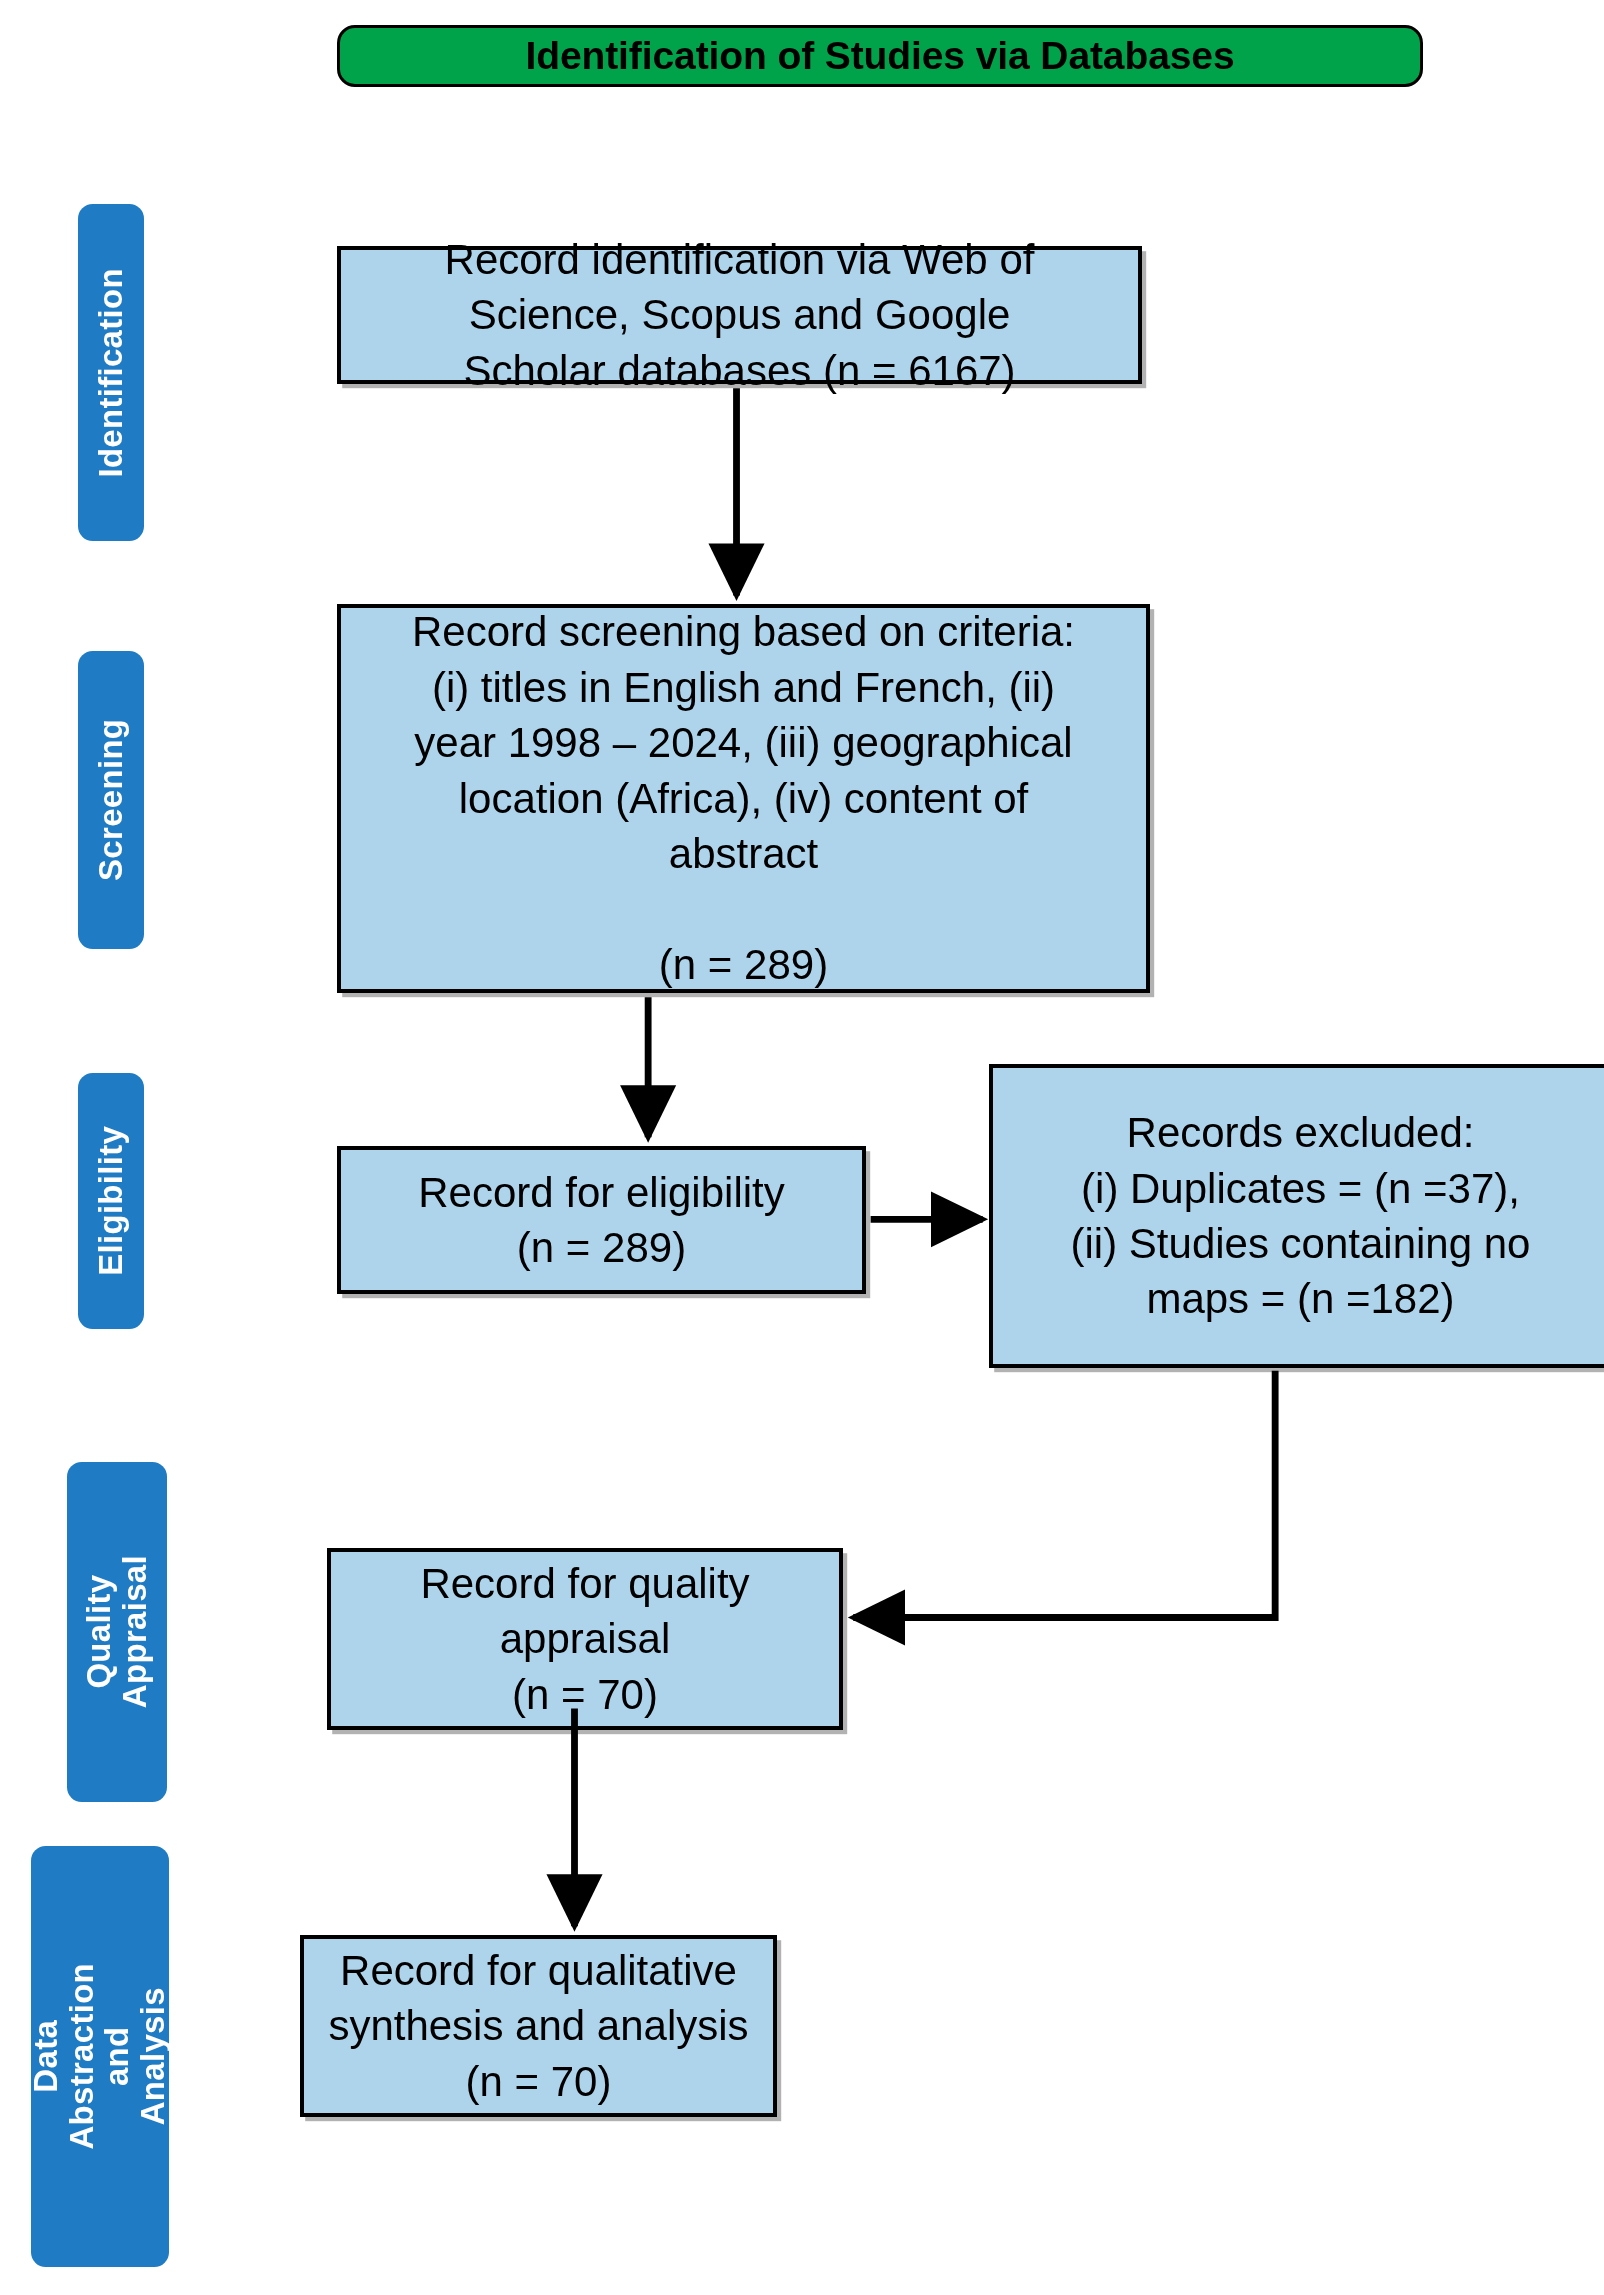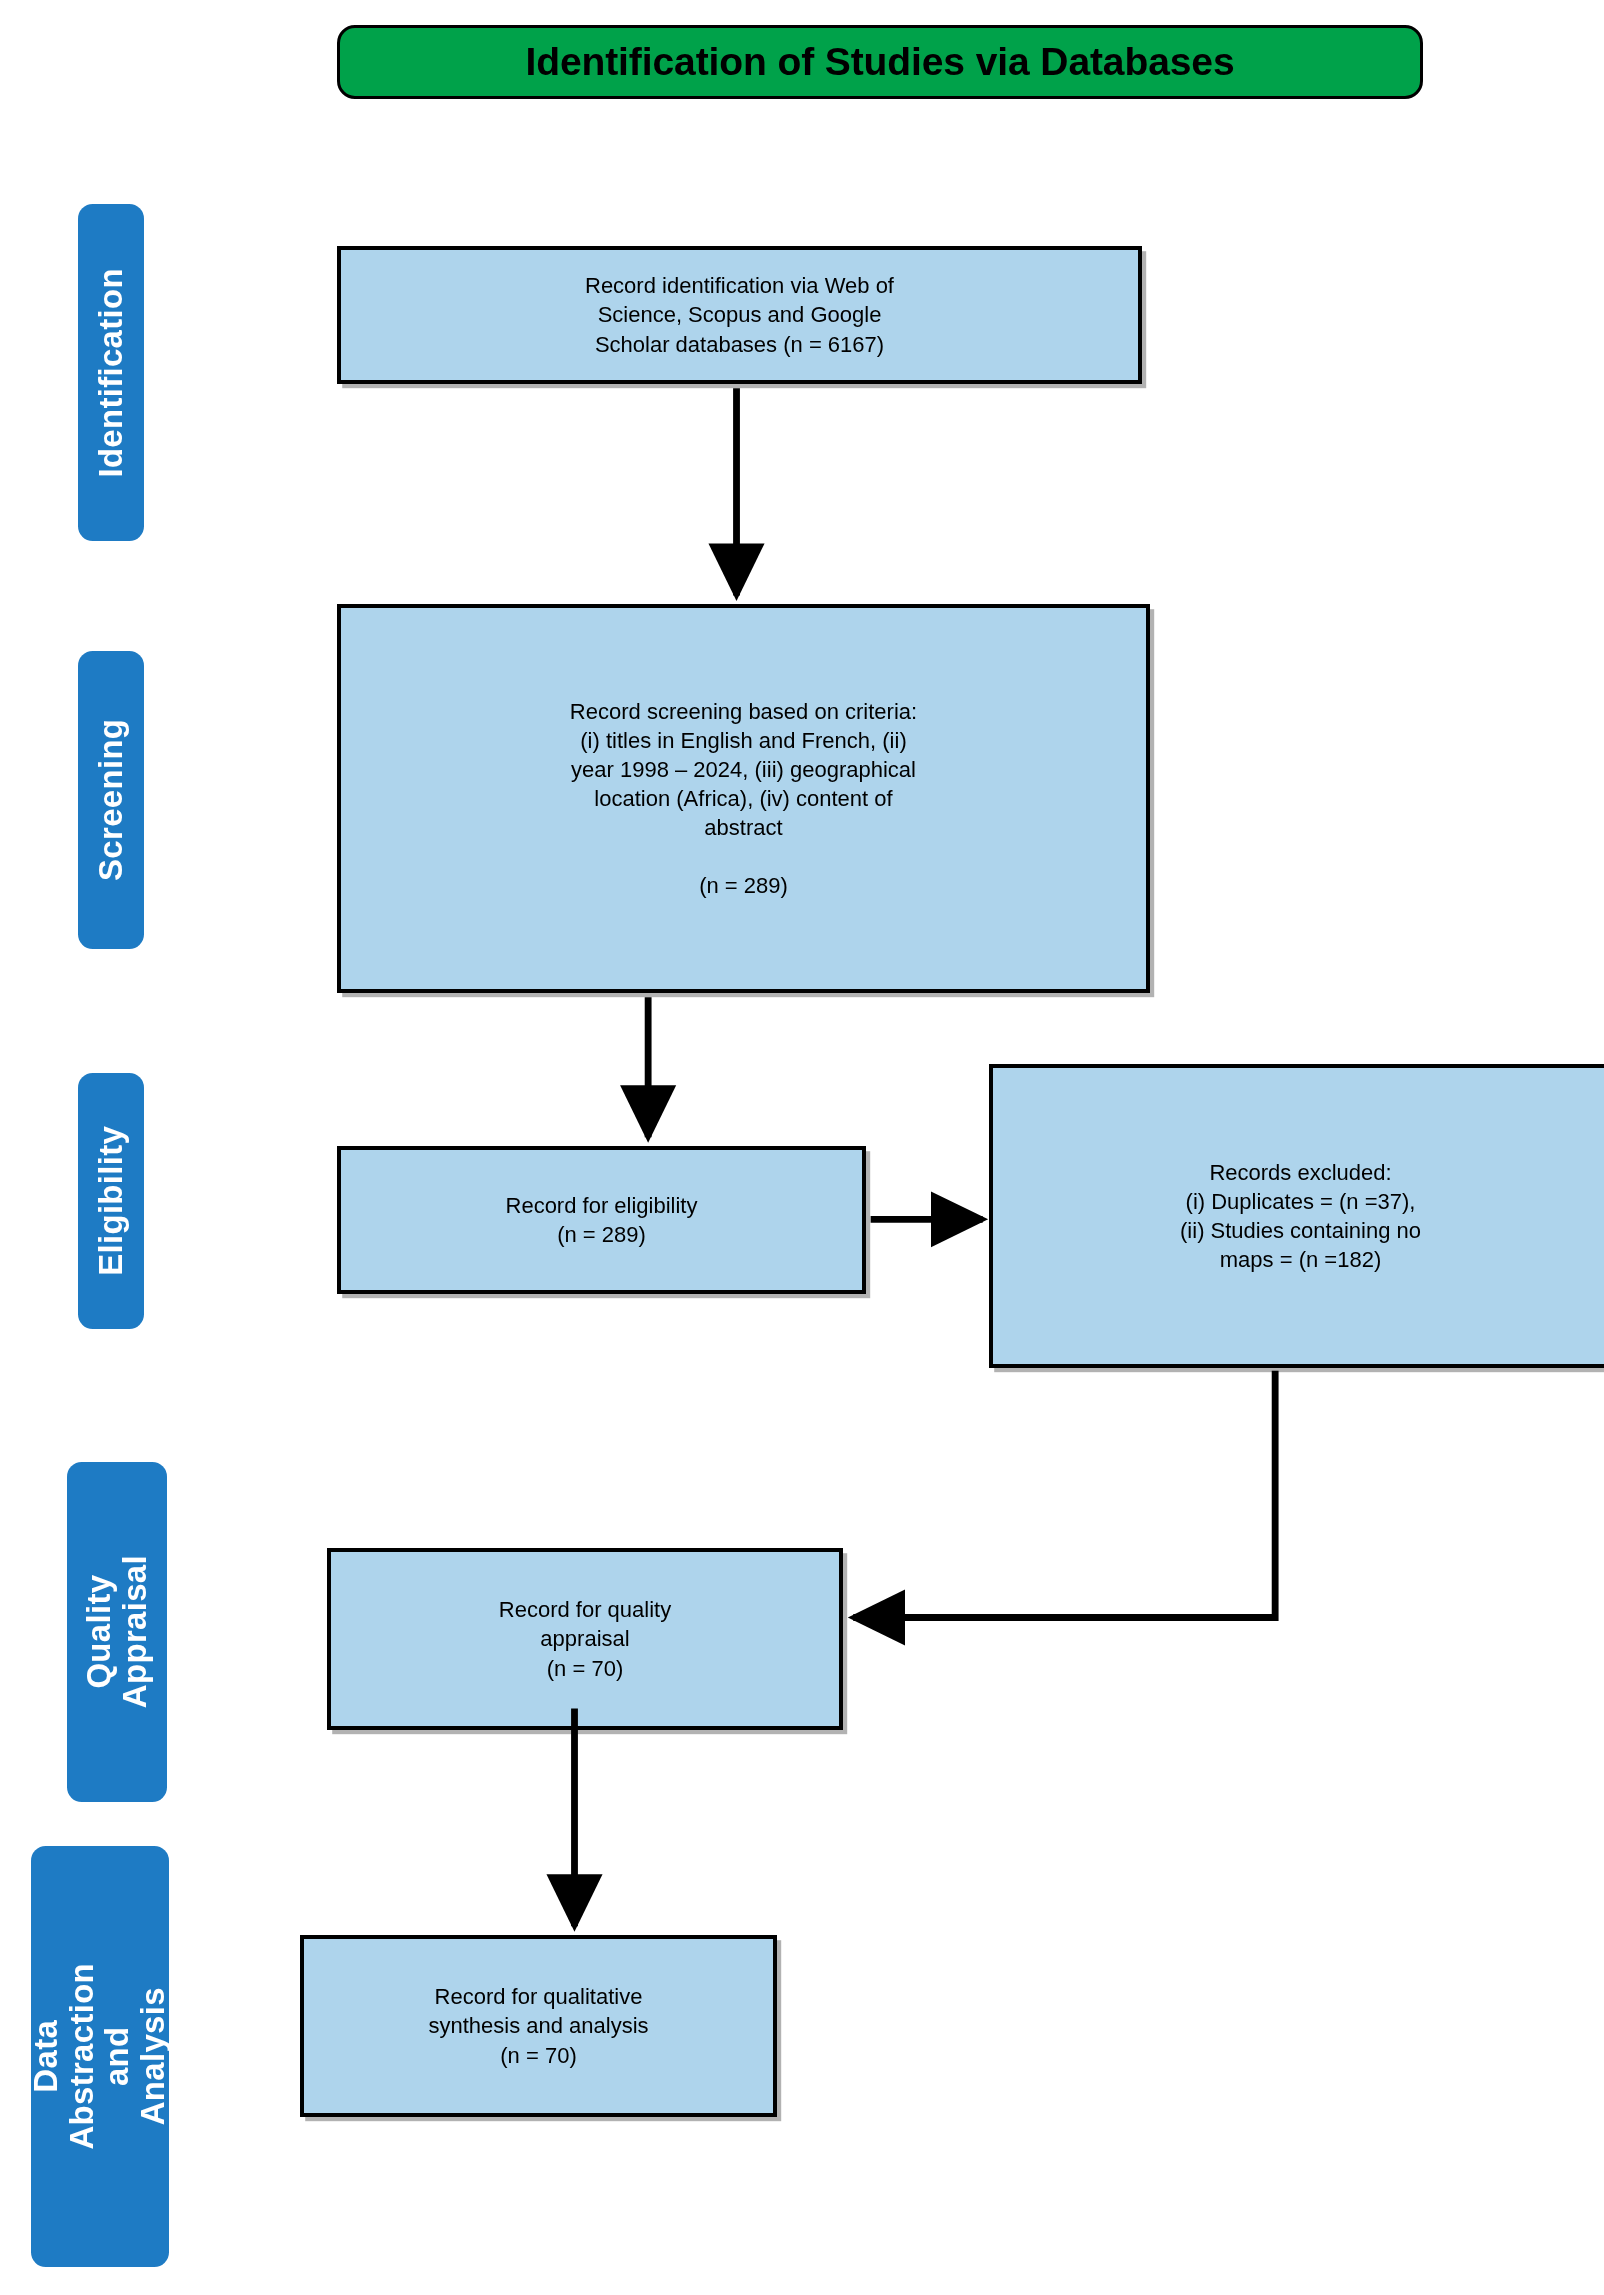--- a/index.html
+++ b/index.html
@@ -16,21 +16,21 @@
     font-family: "Liberation Sans", "DejaVu Sans", sans-serif;
     overflow: hidden;
   }
 
   
   .title-banner {
     position: absolute;
     left: 337px;
     top: 25px;
     width: 1086px;
-    height: 74px;
+    height: 62px;
     background: #00A24A;
     border: 3.7px solid #000000;
     border-radius: 18px;
     box-sizing: border-box;
     display: flex;
     align-items: center;
     justify-content: center;
     color: #000000;
     font-size: 39px;
     font-weight: bold;
@@ -66,21 +66,21 @@
   .flow-box {
     position: absolute;
     background: #AED4EC;
     border: 4.2px solid #000000;
     box-sizing: border-box;
     display: flex;
     align-items: center;
     justify-content: center;
     text-align: center;
     color: #000000;
-    font-size: 22px;
+    font-size: 42px;
     line-height: 1.32;
     padding: 3.2px 11.6px;
     box-shadow: 4.7px 4.7px 0 -0.5px rgba(0,0,0,0.30);
   }
   .flow-box .btext { width: 100%; white-space: pre-line; }
 
   
   #connectors {
     position: absolute;
     left: 0;

